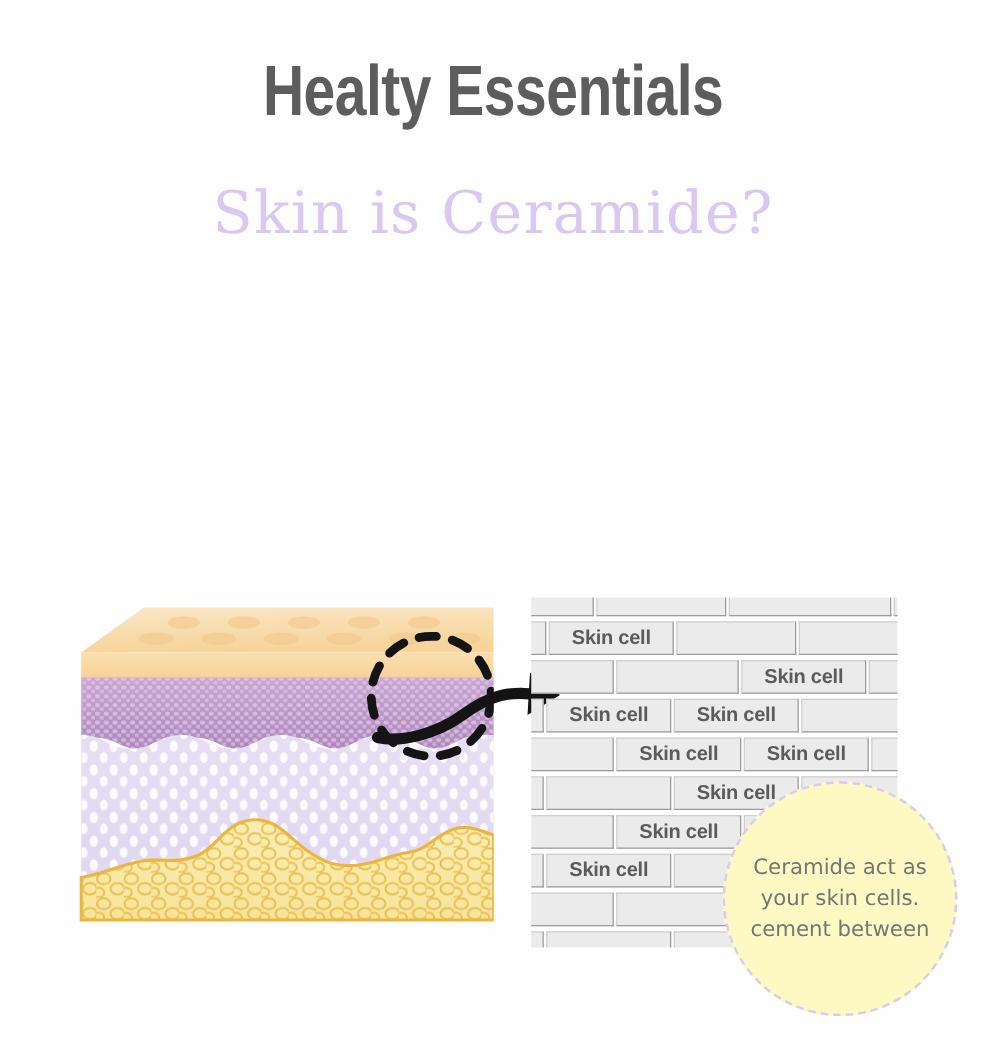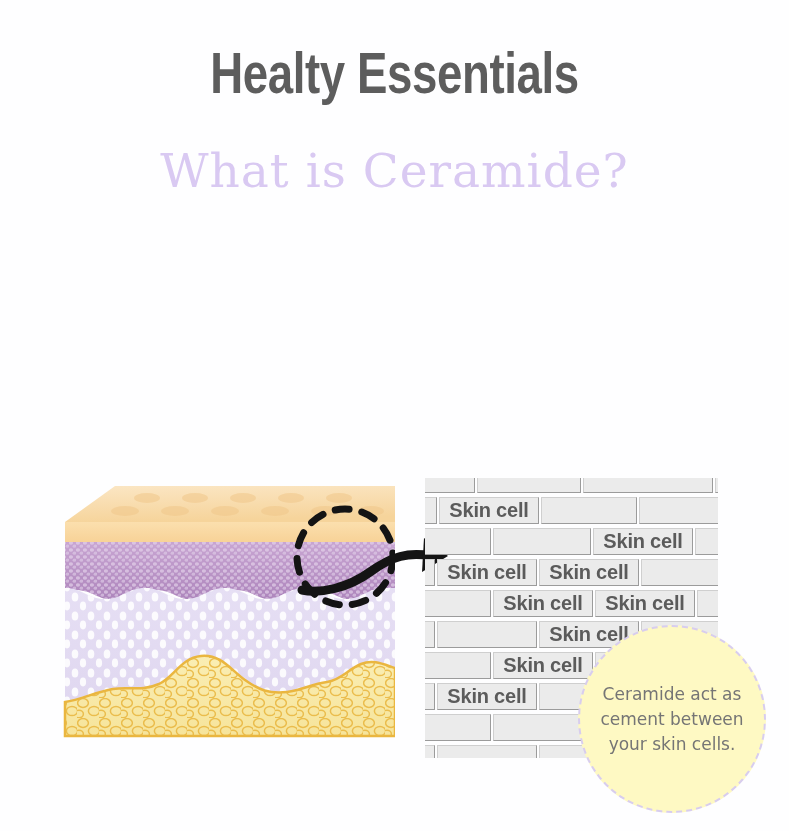--- a/index.html
+++ b/index.html
@@ -97,21 +97,21 @@
     border-bottom-color: #9b9b9b;
     box-sizing: border-box;
     display: flex;
     align-items: center;
     justify-content: center;
     overflow: hidden;
   }
   .brick .cell-label {
     font-family: "Liberation Sans", sans-serif;
     font-weight: bold;
-    font-size: 20px;
+    font-size: 16px;
     color: #5b5b5b;
     white-space: nowrap;
     letter-spacing: -0.2px;
   }
 
   
   .pointer-arrow {
     position: absolute;
     left: 296px;
     top: 528px;
@@ -144,21 +144,21 @@
   }
   .callout-text .ln { display: block; }
 </style>
 </head>
 <body>
 
 <div id="poster">
 
   <div class="brand-title">Healty Essentials</div>
 
-  <div class="sub-title">What is Ceramide?</div>
+  <div class="sub-title">Skin is Ceramide?</div>
 
 
   <div class="skin-diagram">
     <svg width="340" height="282" viewBox="0 0 340 282" xmlns="http://www.w3.org/2000/svg">
       <defs>
         <linearGradient id="topFace" x1="0" y1="0" x2="0.2" y2="1">
           <stop offset="0%" stop-color="#fbe6c4"></stop>
           <stop offset="100%" stop-color="#f6d49b"></stop>
         </linearGradient>
         <linearGradient id="epiFace" x1="0" y1="0" x2="0" y2="1">
@@ -355,18 +355,18 @@
         <div class="brick" style="left: -38px; width: 48px;"></div>
         <div class="brick" style="left: 12px; width: 100px;"></div>
         <div class="brick" style="left: 114px; width: 100px;"></div>
         <div class="brick" style="left: 216px; width: 104px;"></div>
       </div>
     </div>
 
   <div class="callout-bubble">
     <div class="callout-text">
       <span class="ln">Ceramide act as</span>
+      <span class="ln">your skin cells.</span>
       <span class="ln">cement between</span>
-      <span class="ln">your skin cells.</span>
     </div>
   </div>
 
 </div>
 
 </body></html>

